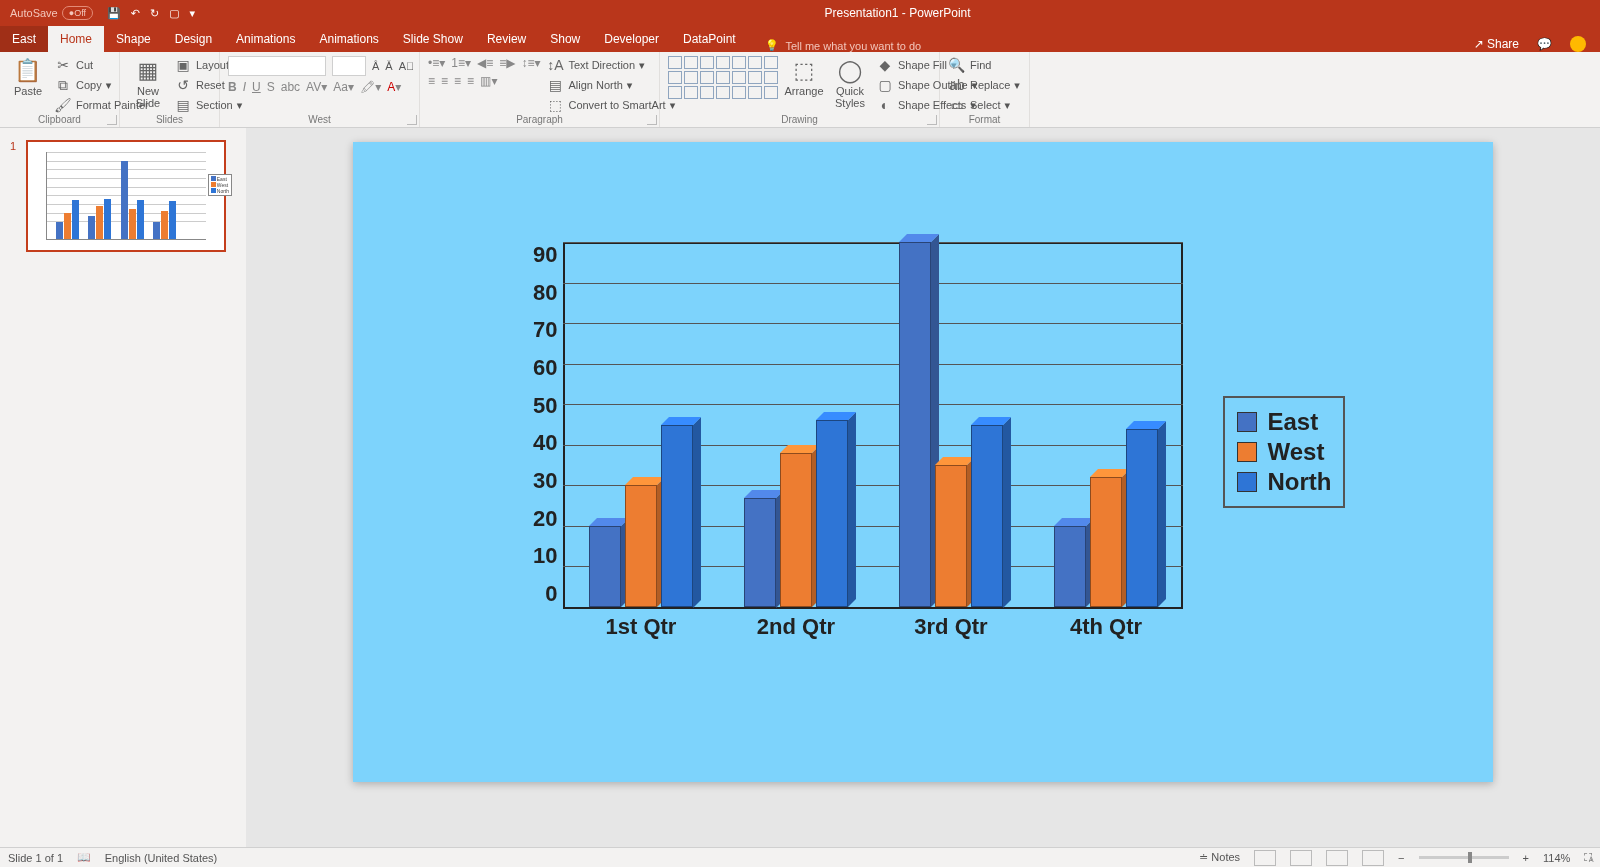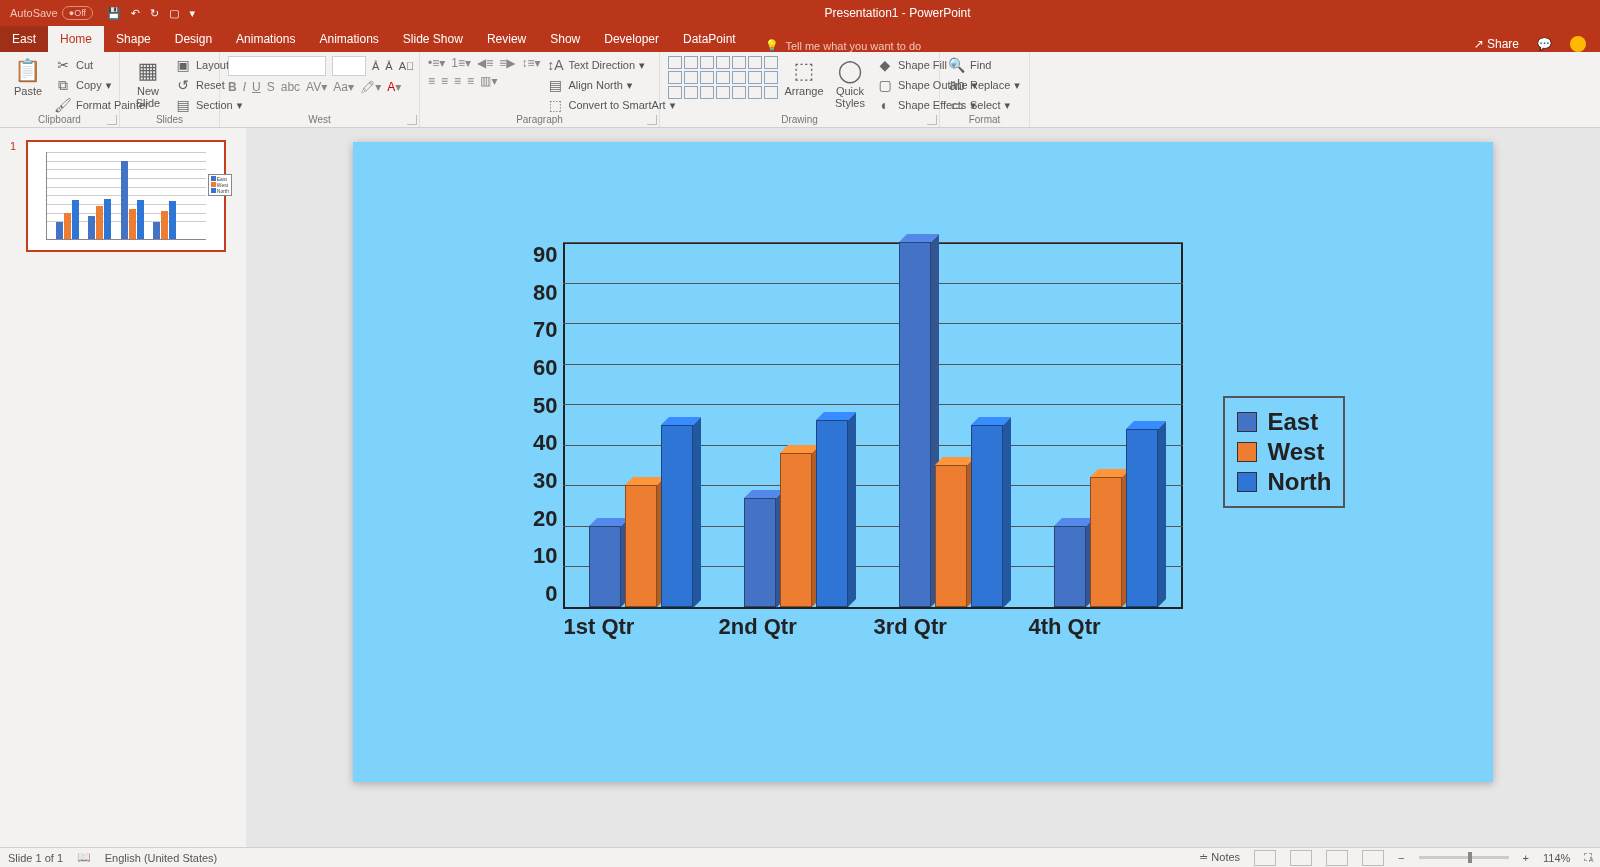--- a/index.html
+++ b/index.html
@@ -51,21 +51,21 @@
   .slide{width:1140px;height:640px;background:#7dd3fc;box-shadow:0 2px 8px rgba(0,0,0,.25);position:relative}
   
   .chart{position:absolute;left:180px;top:100px;width:840px;height:420px;display:flex}
   .plotwrap{display:flex}
   .yaxis{display:flex;flex-direction:column;justify-content:space-between;align-items:flex-end;padding-right:6px;font-weight:700;font-size:22px;color:#222;height:365px}
   .plot{width:620px;height:395px;position:relative}
   .plot .area{position:absolute;left:0;top:0;width:100%;height:365px;border-left:2px solid #222;border-top:2px solid #222;border-right:2px solid #222}
   .plot .grid{position:absolute;left:0;width:100%;height:0;border-top:1px solid #555}
   .plot .base{position:absolute;left:0;width:100%;height:0;border-top:2px solid #222;top:365px}
   .xaxis{position:absolute;left:0;width:100%;top:372px;display:flex;font-weight:700;font-size:22px;color:#222}
-  .xaxis span{flex:1;text-align:left}
+  .xaxis span{flex:1;text-align:center}
   .bar3d{position:absolute;bottom:30px}
   .bar3d .front{position:absolute;bottom:0;left:0}
   .bar3d .side{position:absolute;bottom:0}
   .bar3d .top{position:absolute}
   .legend{margin-left:40px;align-self:center;border:2px solid #555;padding:8px 12px;font-weight:700;font-size:24px;color:#222}
   .legend .row{gap:10px;margin:2px 0}
   .sw{width:20px;height:20px;border:1px solid #333;display:inline-block}
   
   .status{height:20px;background:#f3f2f1;border-top:1px solid #d0d0d0;display:flex;align-items:center;font-size:11px;color:#555;padding:0 8px;gap:14px}
   .status .spacer{flex:1}

